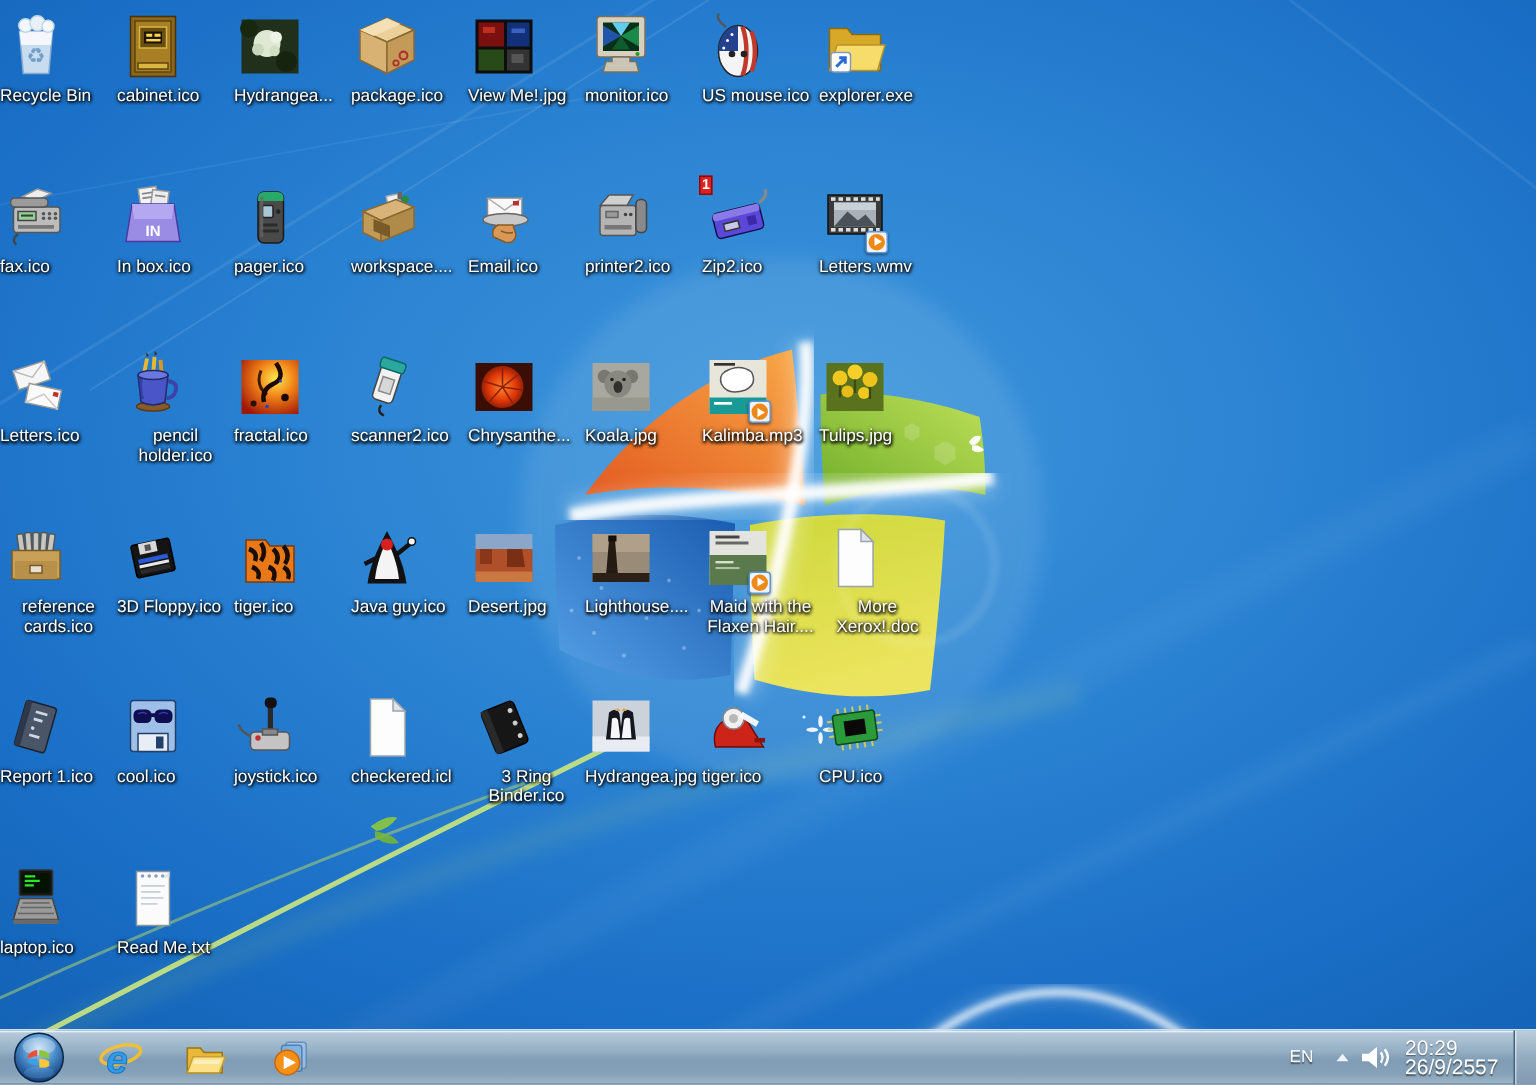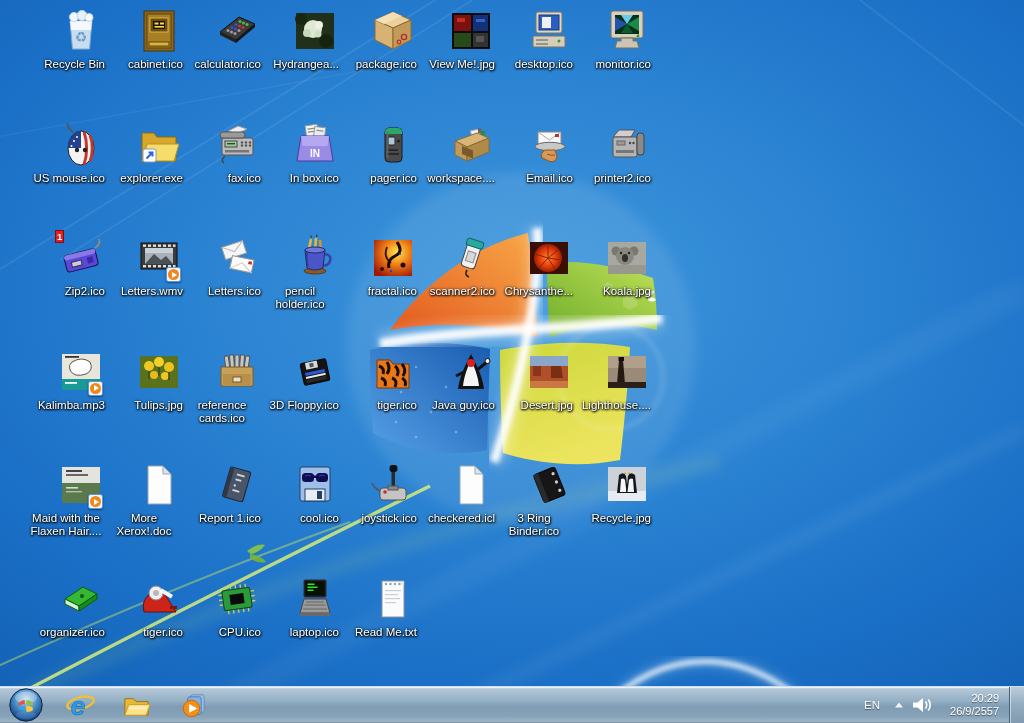--- a/index.html
+++ b/index.html
@@ -10,21 +10,21 @@
       radial-gradient(ellipse 980px 640px at 52% 40%, #3e97dc 0%, #2a82d2 35%, #1a6fc6 62%, #1261b4 85%, #0d57a6 100%);
   }
   svg{display:block;}
   .wall-deco{position:absolute;left:0;top:0;width:1024px;height:723px;pointer-events:none;}
 
   
   .grid{
     position:absolute;left:0;top:2px;
     display:grid;grid-template-columns:repeat(8,78px);grid-auto-rows:113.5px;
   }
-  .cell{width:78px;display:flex;flex-direction:column;align-items:flex-end;padding-top:5px;box-sizing:border-box;margin-left:27px;}
+  .cell{width:78px;display:flex;flex-direction:column;align-items:flex-start;padding-top:5px;box-sizing:border-box;}
   .iconbox{width:48px;height:48px;position:relative;flex:0 0 auto;}
   .iconbox > svg{width:48px;height:48px;}
   .label{
     margin-top:3px;font-size:11.5px;line-height:13px;color:#fff;text-align:center;
     max-width:78px;word-wrap:break-word;
     text-shadow:0 1px 2px rgba(0,0,0,.95),0 0 3px rgba(0,0,0,.85),1px 1px 2px rgba(0,0,0,.75);
   }
   .media-badge{
     position:absolute;right:2px;bottom:0;width:15px;height:15px;background:#eef4fc;
     border:1px solid #5a96d8;border-radius:2.5px;display:flex;align-items:center;justify-content:center;
@@ -51,21 +51,21 @@
   }
   .start-btn{width:52px;height:37px;display:flex;align-items:center;justify-content:center;cursor:pointer;}
   .tb-apps{display:flex;align-items:center;height:37px;}
   .tb-app{width:56px;height:37px;display:flex;align-items:center;justify-content:center;cursor:pointer;}
   .tb-app svg{width:31px;height:31px;}
   .tray{margin-left:auto;display:flex;align-items:center;height:37px;}
   .tray-lang{color:#fff;font-size:11.5px;padding:0 9px;text-shadow:0 1px 1px rgba(0,0,0,.5);cursor:pointer;}
   .tray-arrow{width:20px;height:37px;display:flex;align-items:center;justify-content:center;cursor:pointer;}
   .tray-volume{width:24px;height:37px;display:flex;align-items:center;justify-content:center;cursor:pointer;}
   .tray-clock{
-    color:#fff;font-size:11px;line-height:13px;text-align:right;margin:0 10px 0 8px;
+    color:#fff;font-size:14px;line-height:13px;text-align:left;margin:0 10px 0 8px;
     text-shadow:0 1px 1px rgba(0,0,0,.5);cursor:default;min-width:58px;
   }
   .show-desktop{
     width:15px;height:37px;border-left:1px solid #46637c;
     background:linear-gradient(180deg,#bccdda,#92abbf 50%,#8099b0);
     box-shadow:inset 1px 0 0 rgba(255,255,255,.5);box-sizing:border-box;cursor:pointer;
   }
 </style>
 </head>
 <body>
@@ -665,56 +665,40 @@
       <div class="iconbox">
         <svg viewBox="0 0 48 48">
           <use href="#i-cabinet"></use>
         </svg>
       </div>
       <div class="label">cabinet.ico</div>
     </div>
     <div class="cell">
       <div class="iconbox">
         <svg viewBox="0 0 48 48">
-          <use href="#i-calculator"></use>
-        </svg>
-      </div>
-      <div class="label">calculator.ico</div>
-    </div>
-    <div class="cell">
-      <div class="iconbox">
-        <svg viewBox="0 0 48 48">
           <use href="#i-photo-hydrangea"></use>
         </svg>
       </div>
       <div class="label">Hydrangea...</div>
     </div>
     <div class="cell">
       <div class="iconbox">
         <svg viewBox="0 0 48 48">
           <use href="#i-package"></use>
         </svg>
       </div>
       <div class="label">package.ico</div>
     </div>
     <div class="cell">
       <div class="iconbox">
         <svg viewBox="0 0 48 48">
           <use href="#i-photo-collage"></use>
         </svg>
       </div>
       <div class="label">View Me!.jpg</div>
-    </div>
-    <div class="cell">
-      <div class="iconbox">
-        <svg viewBox="0 0 48 48">
-          <use href="#i-desktop-pc"></use>
-        </svg>
-      </div>
-      <div class="label">desktop.ico</div>
     </div>
     <div class="cell">
       <div class="iconbox">
         <svg viewBox="0 0 48 48">
           <use href="#i-monitor"></use>
         </svg>
       </div>
       <div class="label">monitor.ico</div>
     </div>
     <div class="cell">
@@ -974,29 +958,21 @@
         </svg>
       </div>
       <div class="label">3 Ring Binder.ico</div>
     </div>
     <div class="cell">
       <div class="iconbox">
         <svg viewBox="0 0 48 48">
           <use href="#i-photo-penguins"></use>
         </svg>
       </div>
-      <div class="label">Recycle.jpg</div>
-    </div>
-    <div class="cell">
-      <div class="iconbox">
-        <svg viewBox="0 0 48 48">
-          <use href="#i-organizer-book"></use>
-        </svg>
-      </div>
-      <div class="label">organizer.ico</div>
+      <div class="label">Hydrangea.jpg</div>
     </div>
     <div class="cell">
       <div class="iconbox">
         <svg viewBox="0 0 48 48">
           <use href="#i-tape-dispenser"></use>
         </svg>
       </div>
       <div class="label">tiger.ico</div>
     </div>
     <div class="cell">

